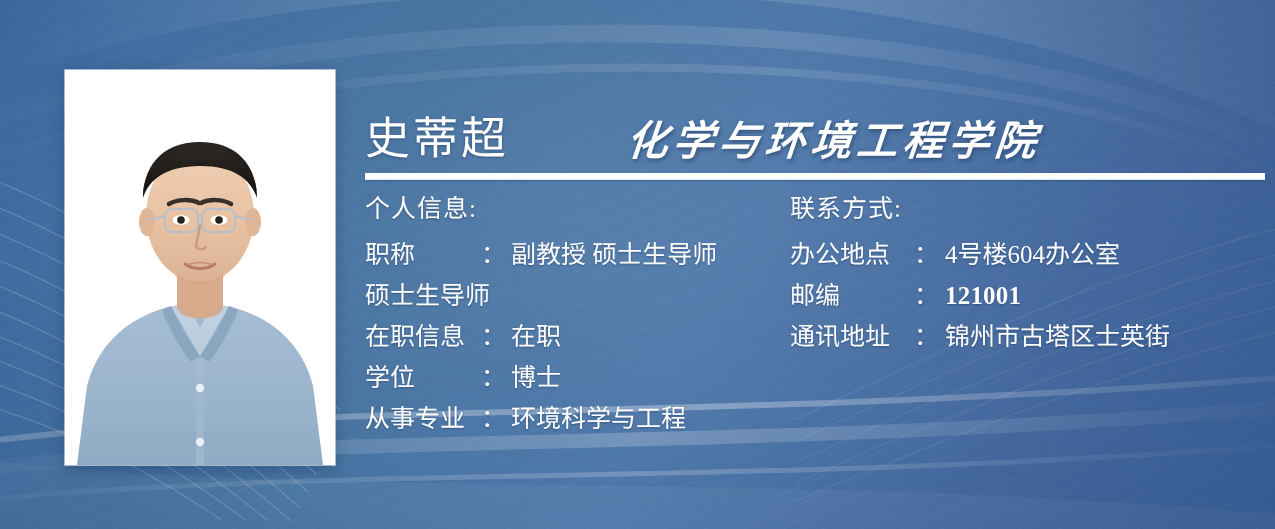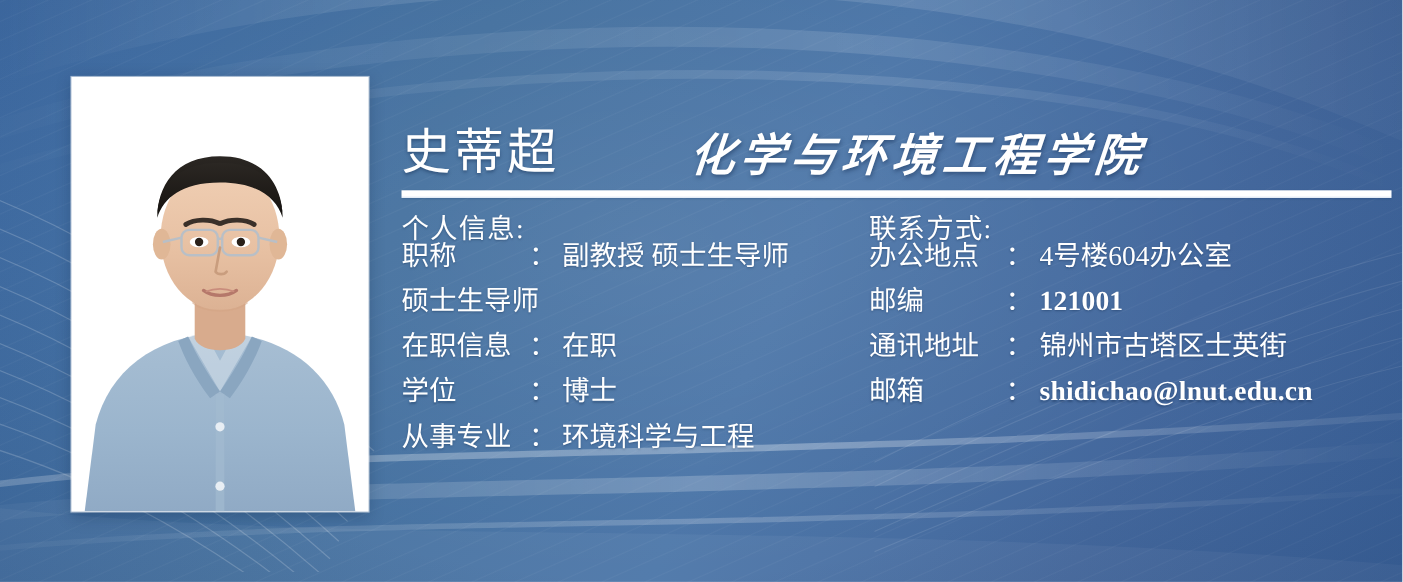--- a/index.html
+++ b/index.html
@@ -112,20 +112,21 @@
     display:flex;
     align-items:flex-start;
   }
   .col { color:#ffffff; }
   #col-personal { width:425px; }
   #col-contact  { width:470px; }
 
   .col-title {
     font-size:25px;
     line-height:1;
+    margin-bottom:21px;
     letter-spacing:1px;
     text-shadow:0 1px 2px rgba(15,40,75,.4);
     white-space:nowrap;
   }
 
   .info-row {
     display:flex;
     align-items:baseline;
     height:41px;
     white-space:nowrap;
@@ -343,20 +344,16 @@
       <div class="info-row">
         <span class="info-label lbl-w-right"><span class="spread" style="width:124px;">邮编</span><span class="sep">：</span></span>
         <span class="info-value mono-latin">121001</span>
       </div>
 
       <div class="info-row">
         <span class="info-label lbl-w-right"><span class="spread" style="width:124px;">通讯地址</span><span class="sep">：</span></span>
         <span class="info-value">锦州市古塔区士英街</span>
       </div>
 
-      <div class="info-row">
-        <span class="info-label lbl-w-right"><span class="spread" style="width:124px;">邮箱</span><span class="sep">：</span></span>
-        <span class="info-value mono-latin">shidichao@lnut.edu.cn</span>
-      </div>
     </div>
 
   </div>
 </div>
 
 </body></html>

